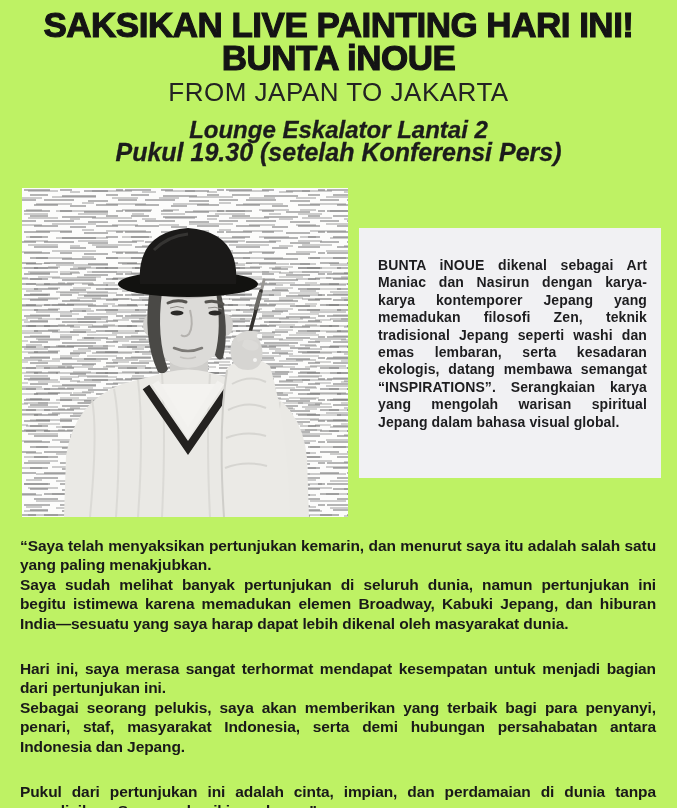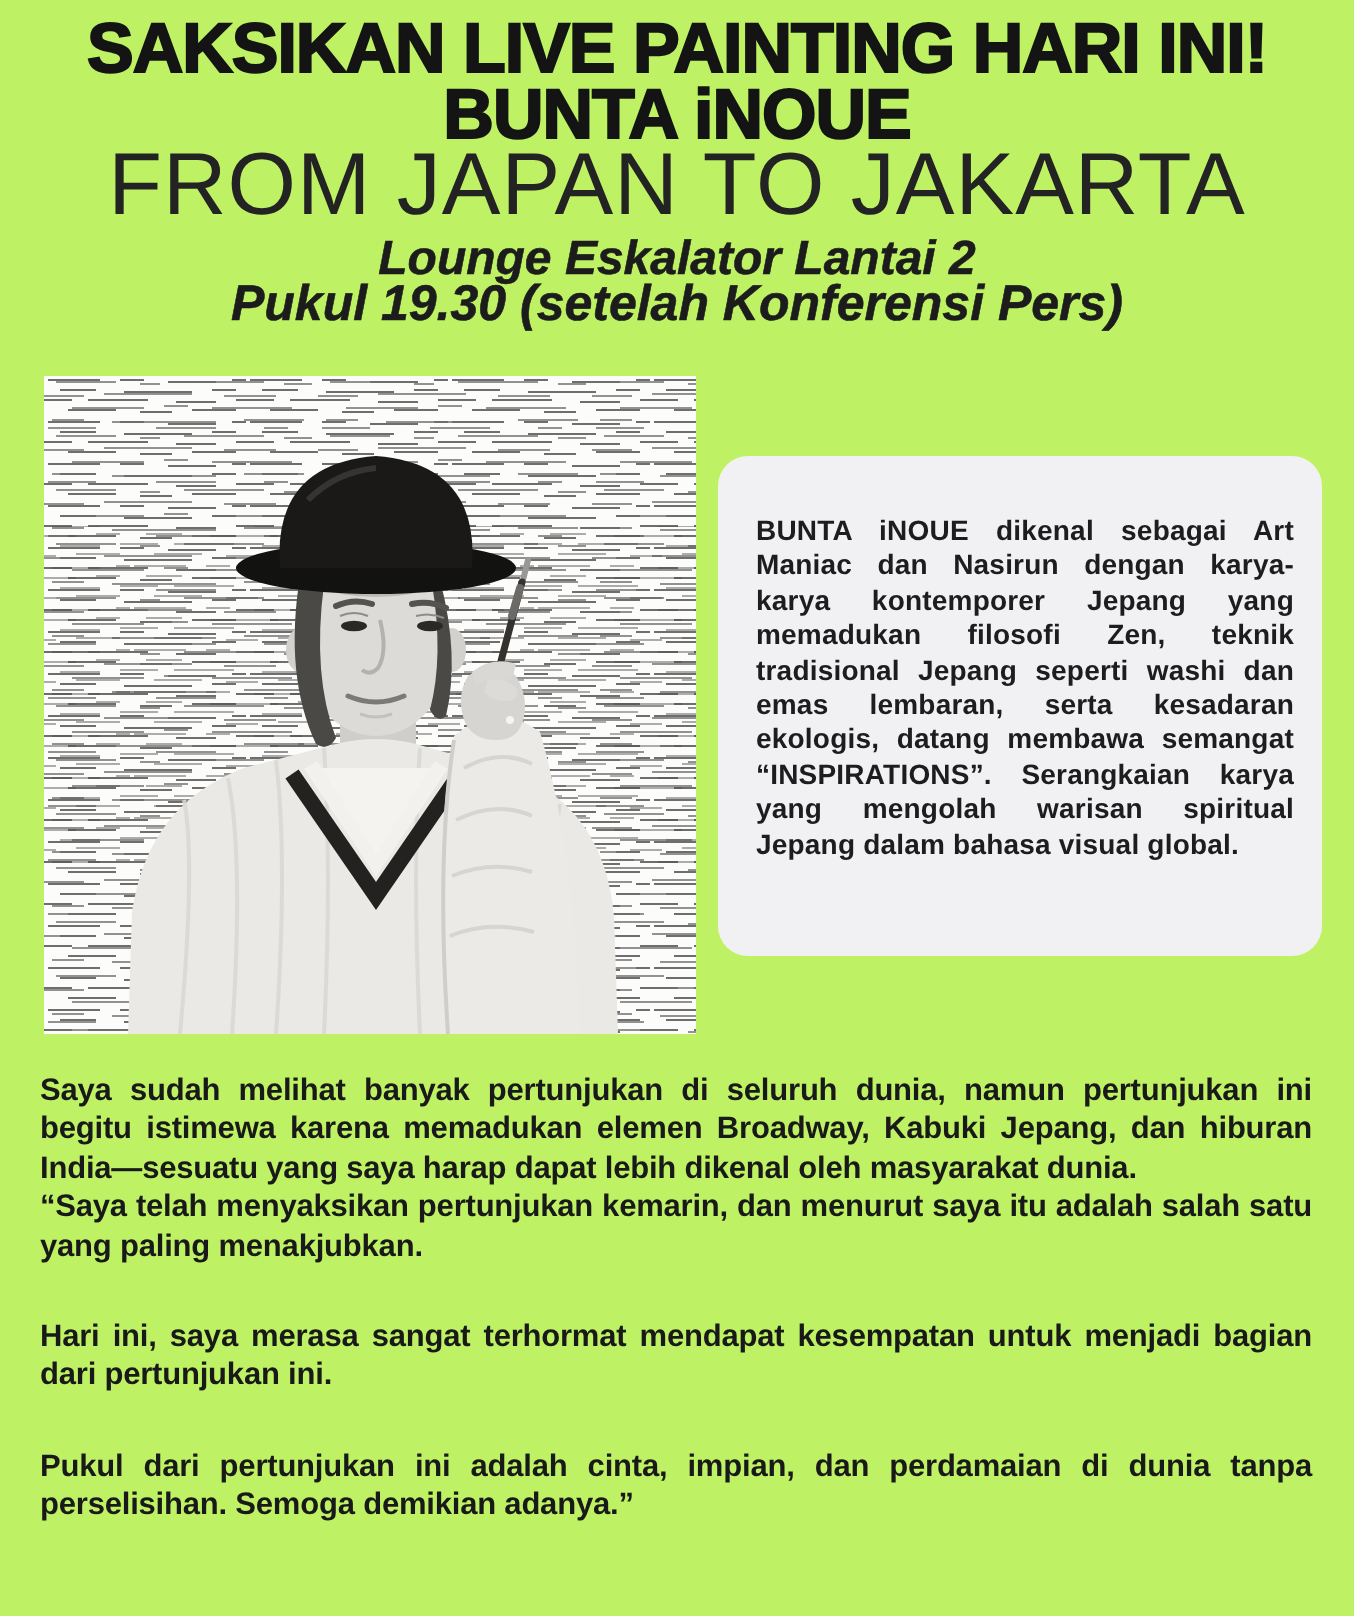--- a/index.html
+++ b/index.html
@@ -14,42 +14,41 @@
     color:#1b1b1b;
   }
   .hdr{position:absolute;top:8px;left:0;right:0;text-align:center;}
   .t1,.t2{
     font-size:35px;line-height:33px;font-weight:700;
     letter-spacing:-0.5px;color:#141414;
     -webkit-text-stroke:1.1px #141414;
     margin:0;white-space:nowrap;
   }
   .t3{
-    font-size:44px;line-height:37px;font-weight:400;
+    font-size:26px;line-height:37px;font-weight:400;
     letter-spacing:0.5px;color:#232323;margin-top:0;white-space:nowrap;
   }
   .venue{
     margin-top:8px;font-size:24px;line-height:22px;
     font-weight:700;font-style:italic;color:#1c1c1c;
     -webkit-text-stroke:0.3px #1c1c1c;
   }
   .time{
     font-size:25px;line-height:22px;
     font-weight:700;font-style:italic;color:#1c1c1c;
     -webkit-text-stroke:0.3px #1c1c1c;
   }
   .photo{
     position:absolute;left:22px;top:188px;width:326px;height:329px;
   }
   .photo svg{display:block;}
   .bio{
     position:absolute;left:359px;top:228px;width:302px;height:250px;
     background:#f1f1f3;box-sizing:border-box;
     padding:29px 14px 0 19px;
-    border-radius:15px;
   }
   .bio p{
     margin:0;font-size:14px;line-height:17.4px;font-weight:700;
     text-align:justify;color:#1d1d1f;letter-spacing:0.1px;
   }
   .quote{
     position:absolute;left:20px;right:21px;top:536px;
   }
   .quote p{
     margin:0;font-size:15.5px;line-height:19.4px;font-weight:700;
@@ -146,19 +145,20 @@
         <circle cx="233" cy="172" r="2" fill="#f4f4f2"></circle>
       </g>
     </svg>
   </div>
 
   <aside class="bio">
     <p>BUNTA iNOUE dikenal sebagai Art Maniac dan Nasirun dengan karya-karya kontemporer Jepang yang memadukan filosofi Zen, teknik tradisional Jepang seperti washi dan emas lembaran, serta kesadaran ekologis, datang membawa semangat “INSPIRATIONS”. Serangkaian karya yang mengolah warisan spiritual Jepang dalam bahasa visual global.</p>
   </aside>
 
   <main class="quote">
+    <p>“Saya telah menyaksikan pertunjukan kemarin, dan menurut saya itu adalah salah satu yang paling menakjubkan.</p>
     <p>Saya sudah melihat banyak pertunjukan di seluruh dunia, namun pertunjukan ini begitu istimewa karena memadukan elemen Broadway, Kabuki Jepang, dan hiburan India—sesuatu yang saya harap dapat lebih dikenal oleh masyarakat dunia.</p>
-    <p>“Saya telah menyaksikan pertunjukan kemarin, dan menurut saya itu adalah salah satu yang paling menakjubkan.</p>
     <p class="gap">Hari ini, saya merasa sangat terhormat mendapat kesempatan untuk menjadi bagian dari pertunjukan ini.</p>
+    <p>Sebagai seorang pelukis, saya akan memberikan yang terbaik bagi para penyanyi, penari, staf, masyarakat Indonesia, serta demi hubungan persahabatan antara Indonesia dan Jepang.</p>
     <p class="gap">Pukul dari pertunjukan ini adalah cinta, impian, dan perdamaian di dunia tanpa perselisihan. Semoga demikian adanya.”</p>
   </main>
 
 </div>
 
 </body></html>

